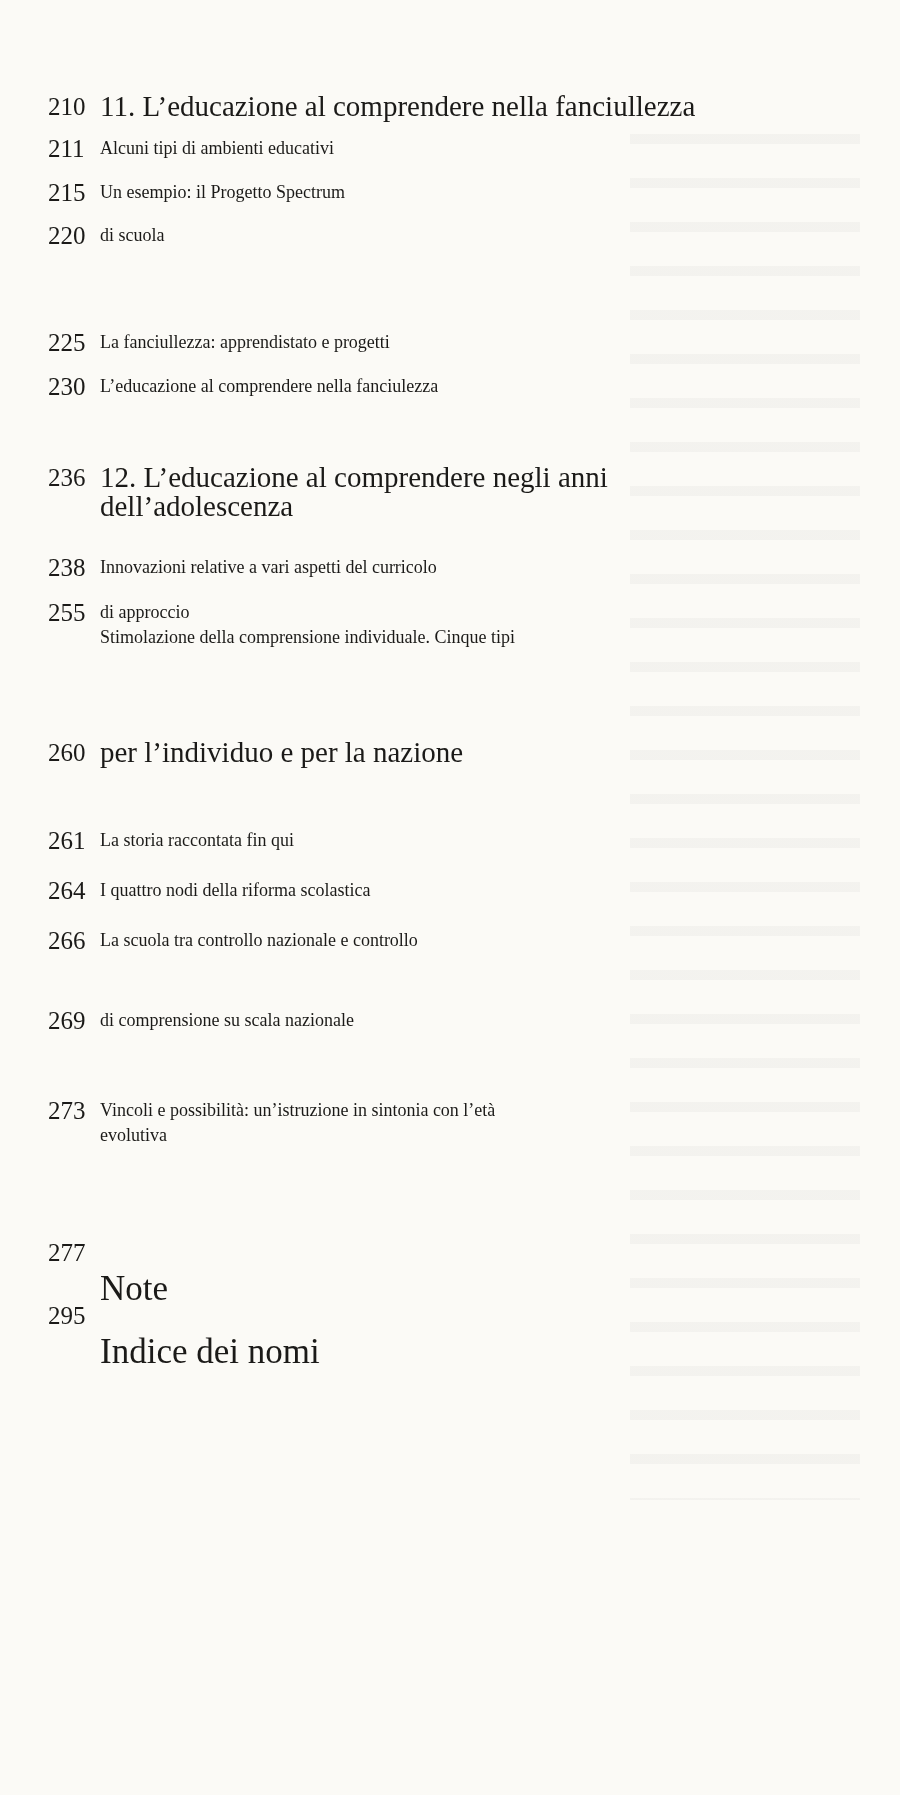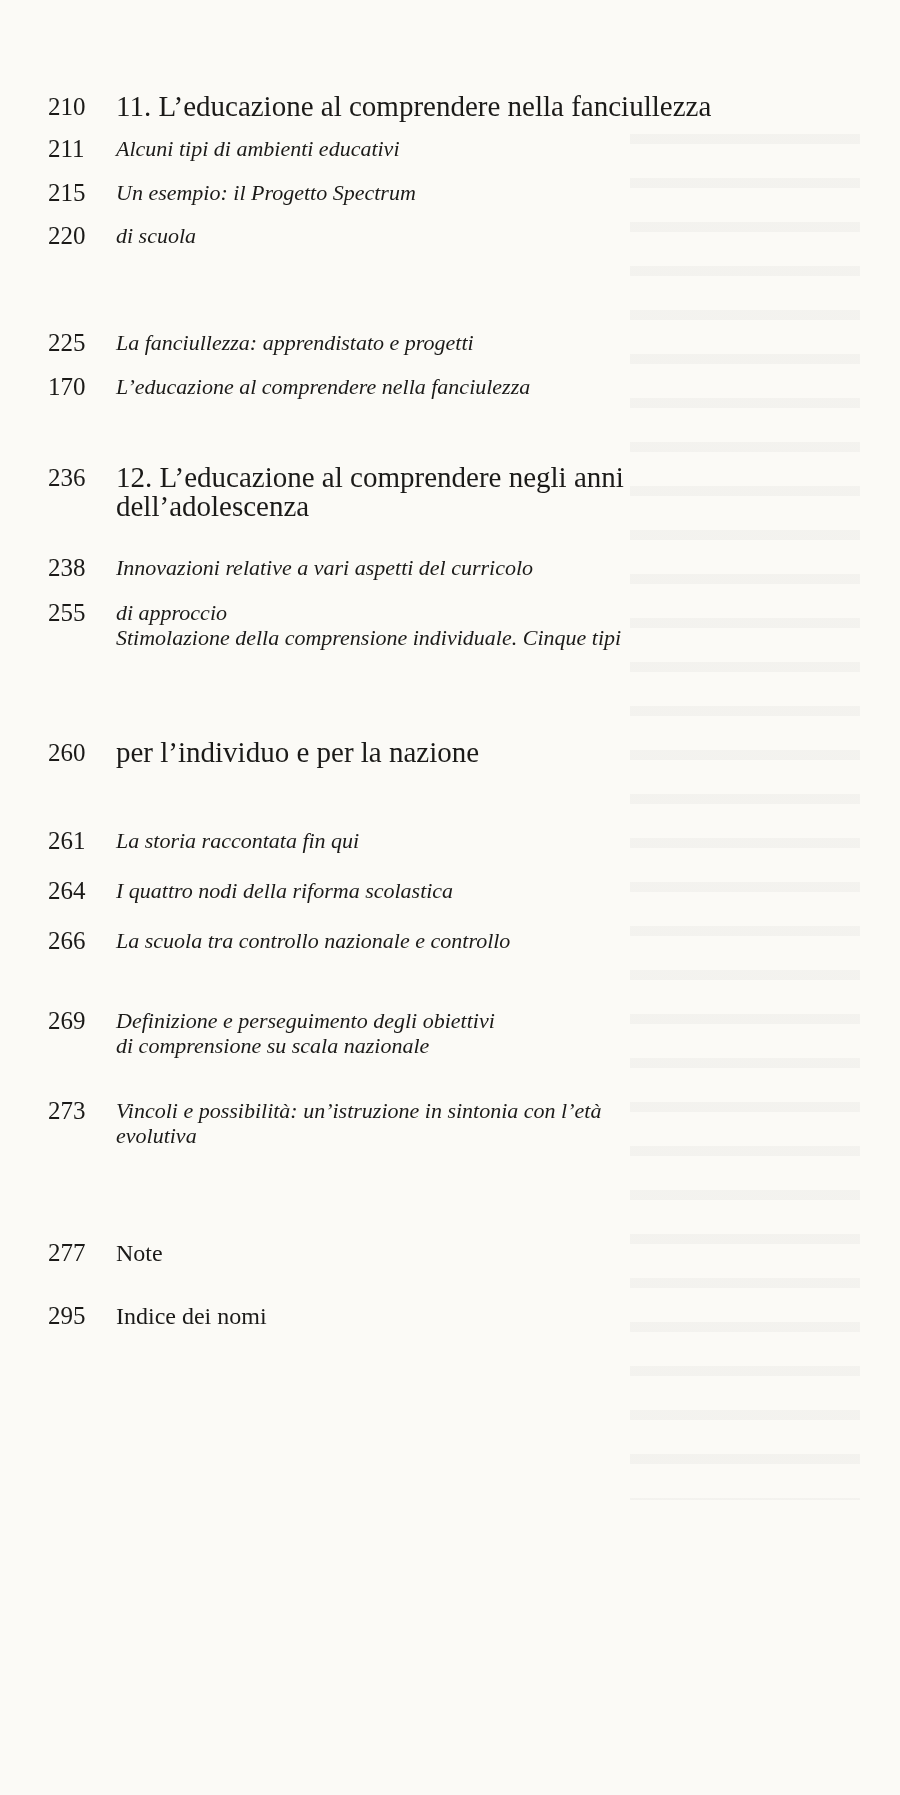--- a/index.html
+++ b/index.html
@@ -14,25 +14,25 @@
   .page { position: absolute; left: 0; top: 0; width: 900px; height: 1266px; }
   .ghost {
     position: absolute; left: 630px; top: 100px; width: 230px; height: 1400px;
     background: repeating-linear-gradient(180deg, rgba(0,0,0,0) 0px, rgba(0,0,0,0) 34px, rgba(120,120,120,0.06) 34px, rgba(120,120,120,0.06) 44px);
   }
   .entry { position: absolute; left: 0; width: 900px; }
   .num {
     position: absolute; left: 48px;
     font-size: 25px; line-height: 26px;
   }
-  .title { position: absolute; left: 116px; }
+  .title { position: absolute; left: 100px; }
   .chap .title { font-size: 29px; line-height: 29px; }
   .chap .num { top: 2px; }
-  .sec .title { font-size: 22px; line-height: 25px; font-style: italic; }
-  .back .title { font-size: 24px; line-height: 27px; }
+  .sec .title { font-size: 18px; line-height: 25px; }
+  .back .title { font-size: 35px; line-height: 27px; margin-top: 35px; }
   .title span { display: block; }
 </style>
 </head>
 <body>
 
 <div class="page">
   <div class="ghost"></div>
 
   <div>
 
@@ -65,21 +65,21 @@
     </div>
 
     <div class="entry sec" style="top:330px">
       <span class="num">225</span>
       <div class="title">
         <span>La fanciullezza: apprendistato e progetti</span>
       </div>
     </div>
 
     <div class="entry sec" style="top:374px">
-      <span class="num">170</span>
+      <span class="num">230</span>
       <div class="title">
         <span>L’educazione al comprendere nella fanciulezza</span>
       </div>
     </div>
 
     <div class="entry chap" style="top:463px">
       <span class="num">236</span>
       <div class="title">
         <span>12. L’educazione al comprendere negli anni</span>
         <span>dell’adolescenza</span>
@@ -125,21 +125,20 @@
     <div class="entry sec" style="top:928px">
       <span class="num">266</span>
       <div class="title">
         <span>La scuola tra controllo nazionale e controllo</span>
       </div>
     </div>
 
     <div class="entry sec" style="top:1008px">
       <span class="num">269</span>
       <div class="title">
-        <span>Definizione e perseguimento degli obiettivi</span>
         <span>di comprensione su scala nazionale</span>
       </div>
     </div>
 
     <div class="entry sec" style="top:1098px">
       <span class="num">273</span>
       <div class="title">
         <span>Vincoli e possibilità: un’istruzione in sintonia con l’età</span>
         <span>evolutiva</span>
       </div>

